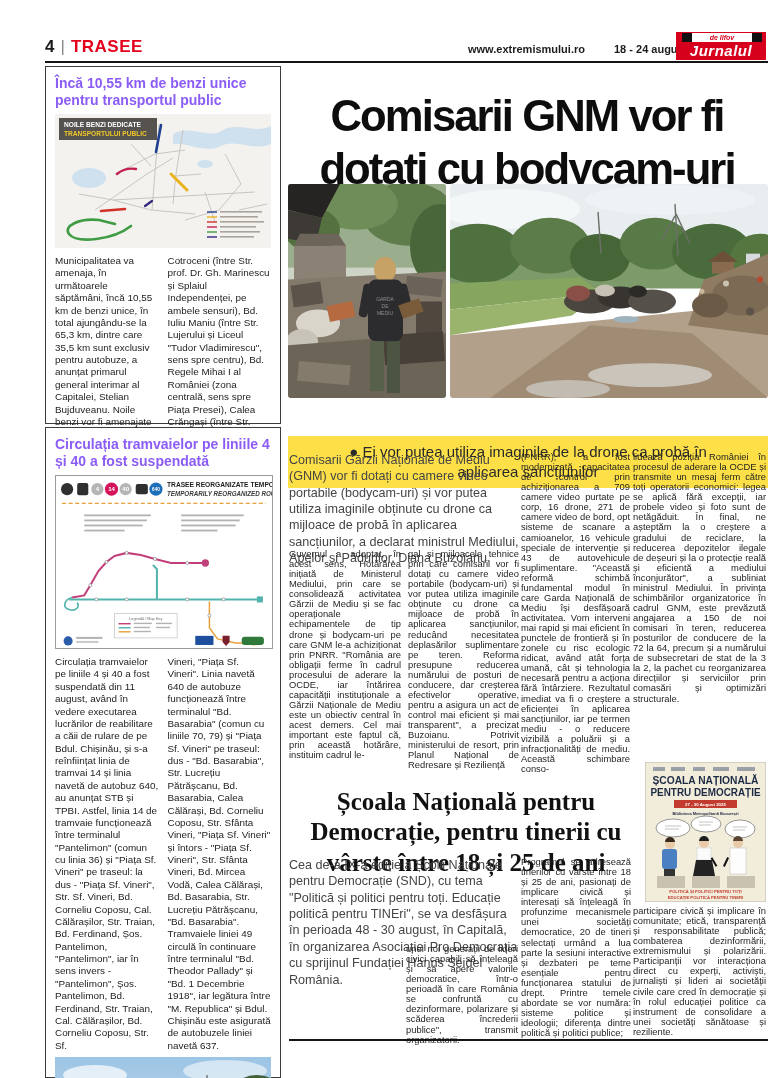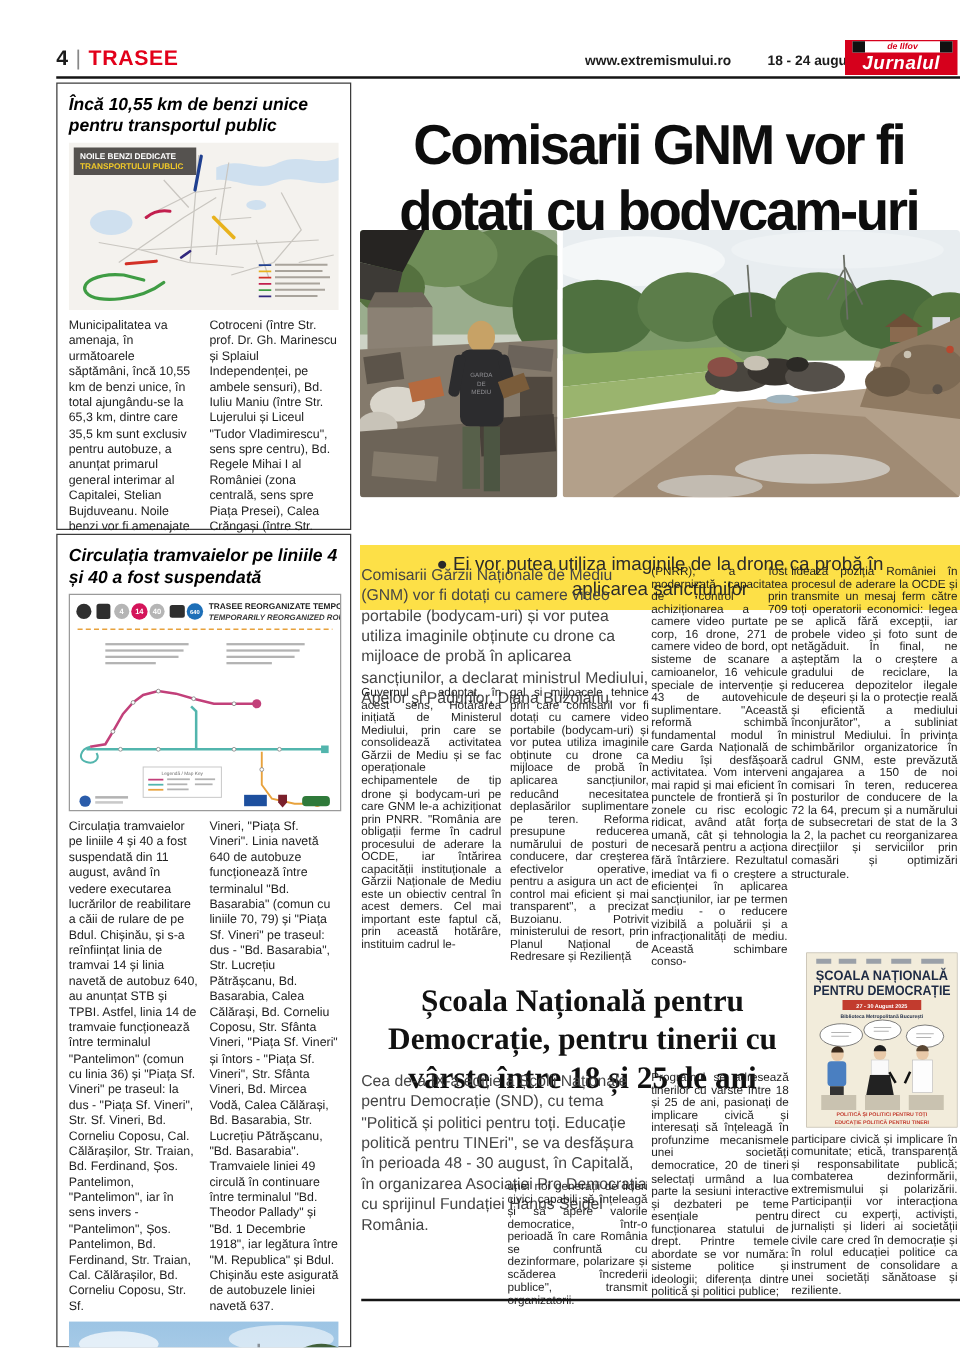--- a/index.html
+++ b/index.html
@@ -15,21 +15,21 @@
   .logo-top{position:absolute;left:6px;top:1px;right:4px;height:9px;background:#fff;
             font-size:7px;font-weight:bold;font-style:italic;color:#d6001c;text-align:center;line-height:9px;
             border-left:10px solid #111;border-right:10px solid #111;}
   .logo-main{position:absolute;left:0;right:0;bottom:1px;text-align:center;color:#ffffff;
              font-size:15px;font-weight:bold;font-style:italic;letter-spacing:.5px;}
   .hdr-rule{position:absolute;left:45px;top:61px;width:723px;height:2px;background:#151515;}
   
   .box{position:absolute;border:1px solid #3c3c3c;background:#fff;box-sizing:border-box;padding:8px 9px;}
   #bus-box{left:45px;top:66px;width:236px;height:358px;}
   #tram-box{left:45px;top:427px;width:236px;height:651px;}
-  .box h2{margin:0 0 6px 0;font-size:14px;line-height:1.18;font-weight:bold;color:#000000;font-style:italic;}
+  .box h2{margin:0 0 6px 0;font-size:14px;line-height:1.18;font-weight:bold;color:#8b5cf6;}
   .map-frame{position:relative;width:100%;}
   .box-cols{display:flex;gap:9px;margin-top:7px;}
   .box-cols>div{flex:1;font-size:9.9px;line-height:1.25;color:#222;}
   .crane{margin-top:5px;width:100%;height:128px;overflow:hidden;}
   
   .main-headline{position:absolute;left:286px;top:60px;width:482px;text-align:center;
       font-size:45px;line-height:1.17;font-weight:bold;color:#0d0d0d;letter-spacing:-2px;
       transform:scaleX(.97);transform-origin:50% 0;}
   .photo{position:absolute;top:184px;height:214px;border-radius:3px;overflow:hidden;}
   #photo1{left:288px;width:158px;}

